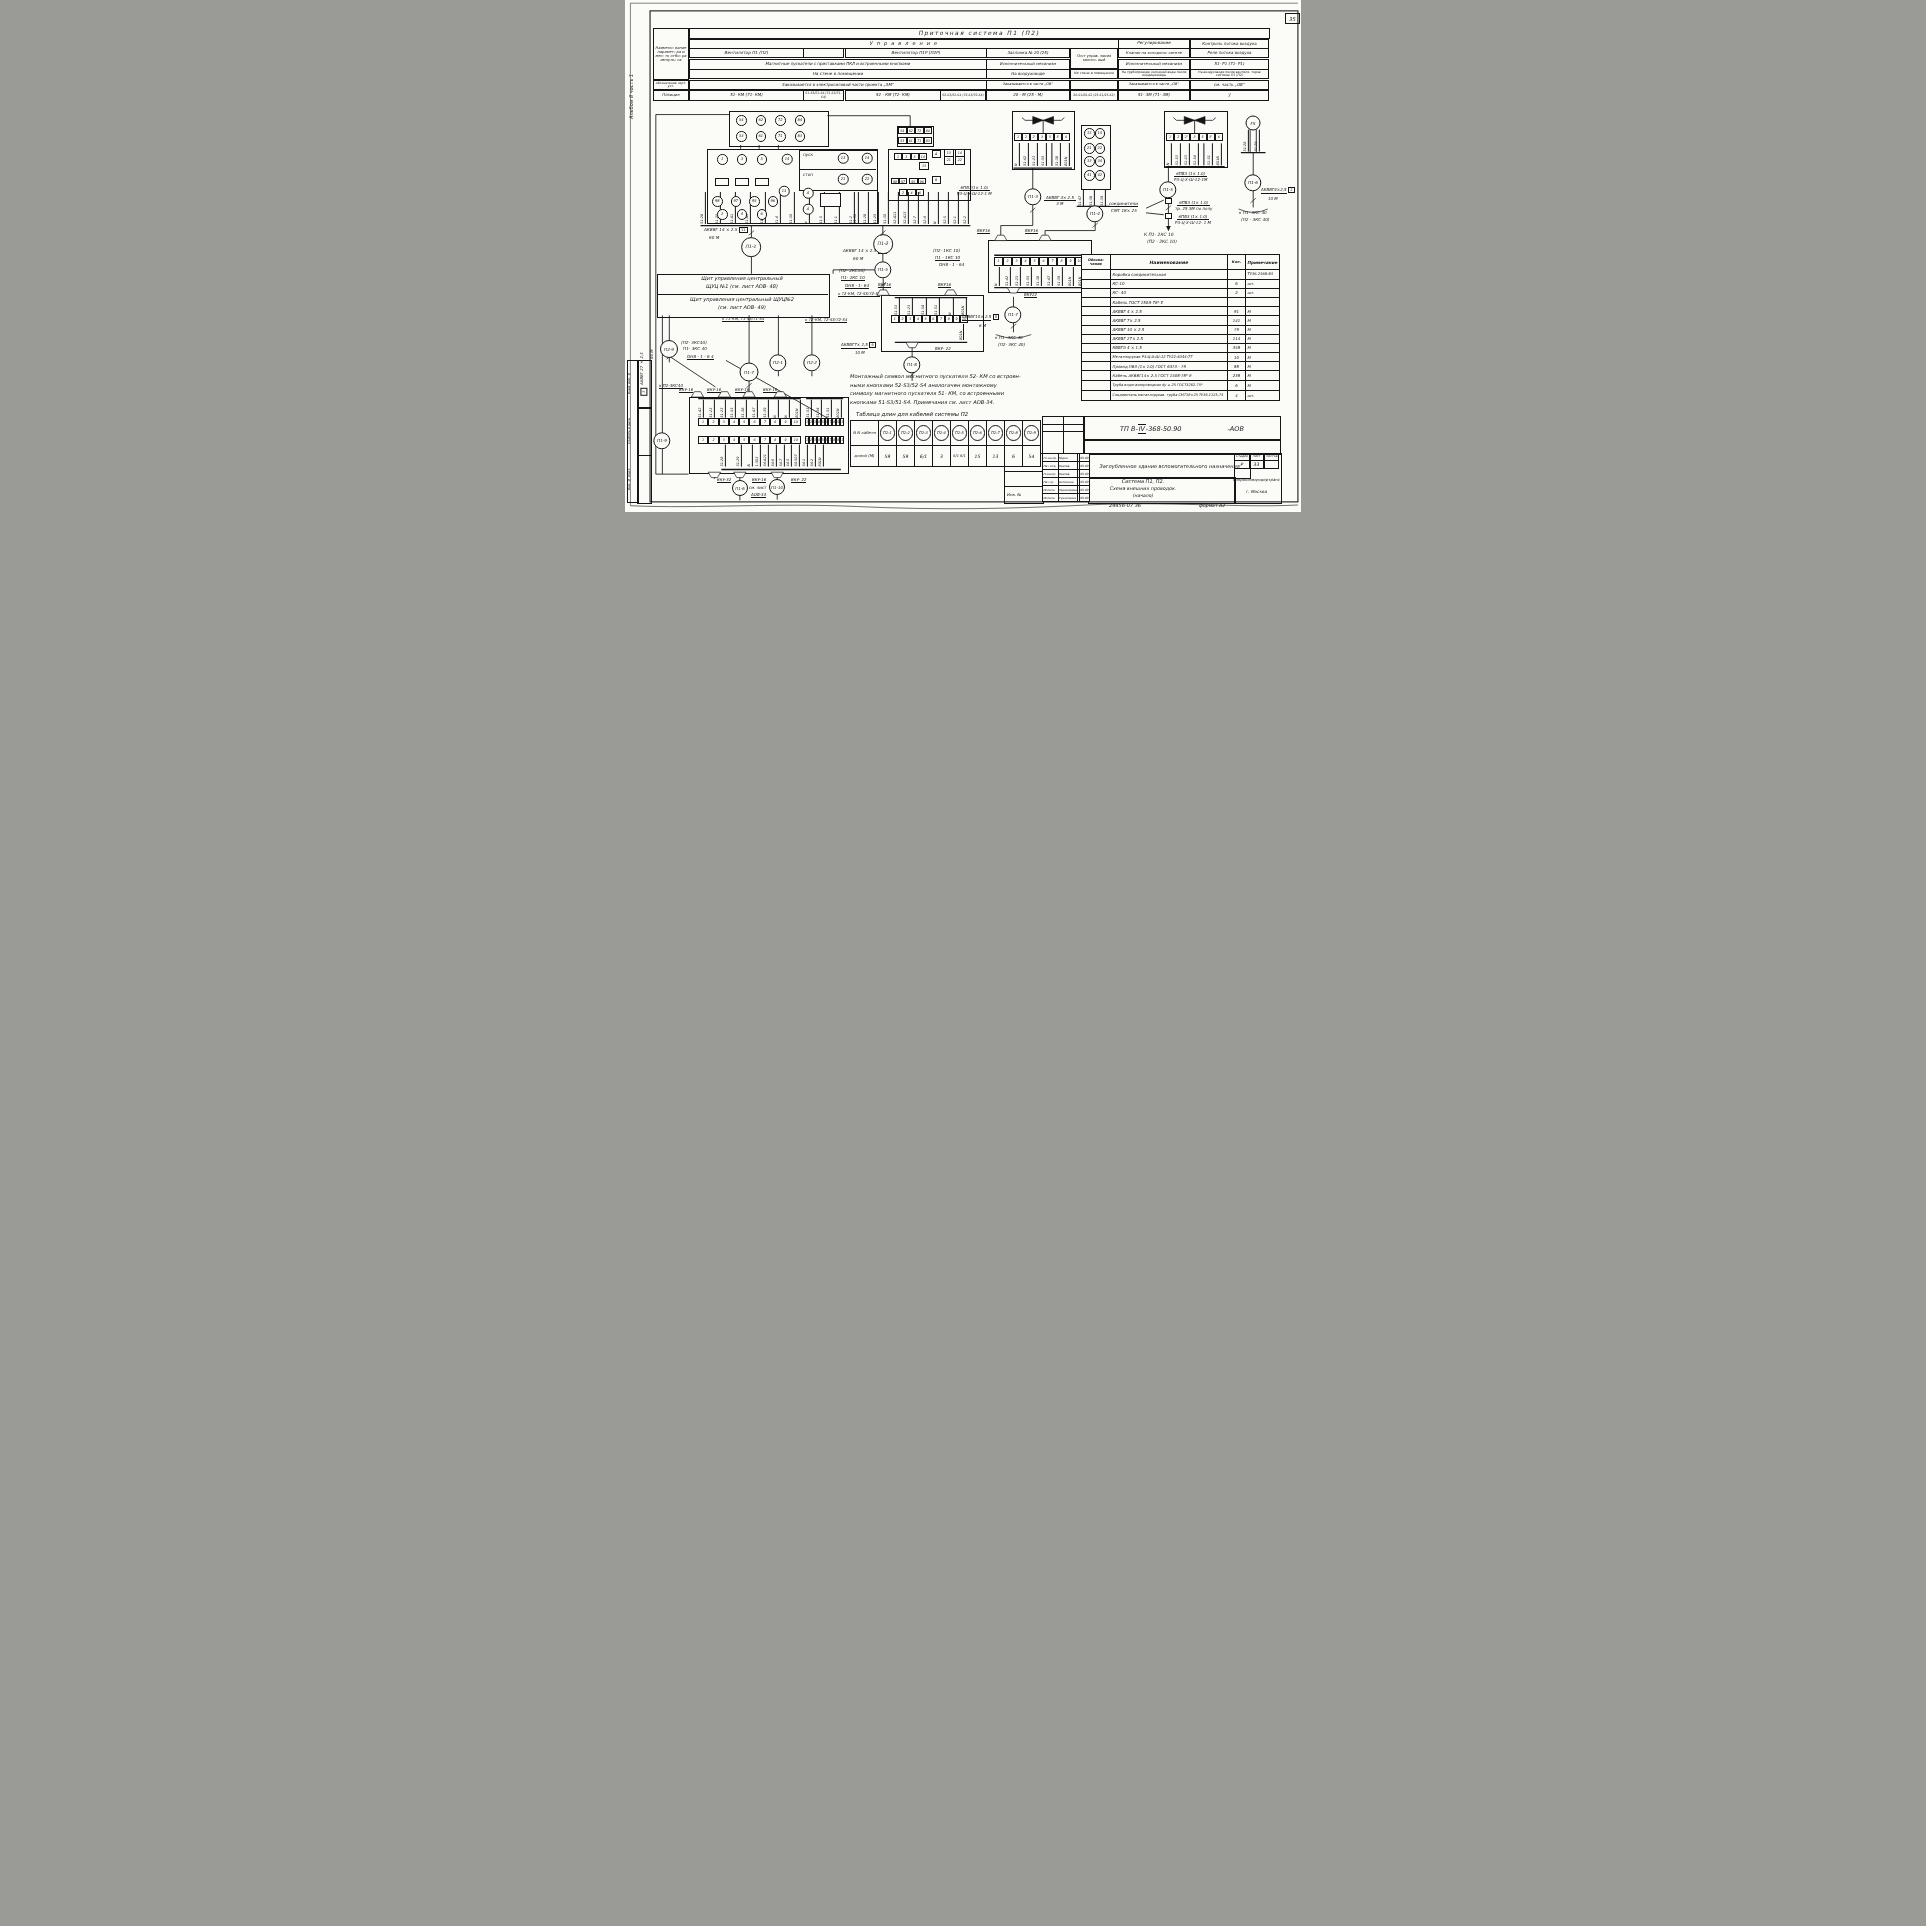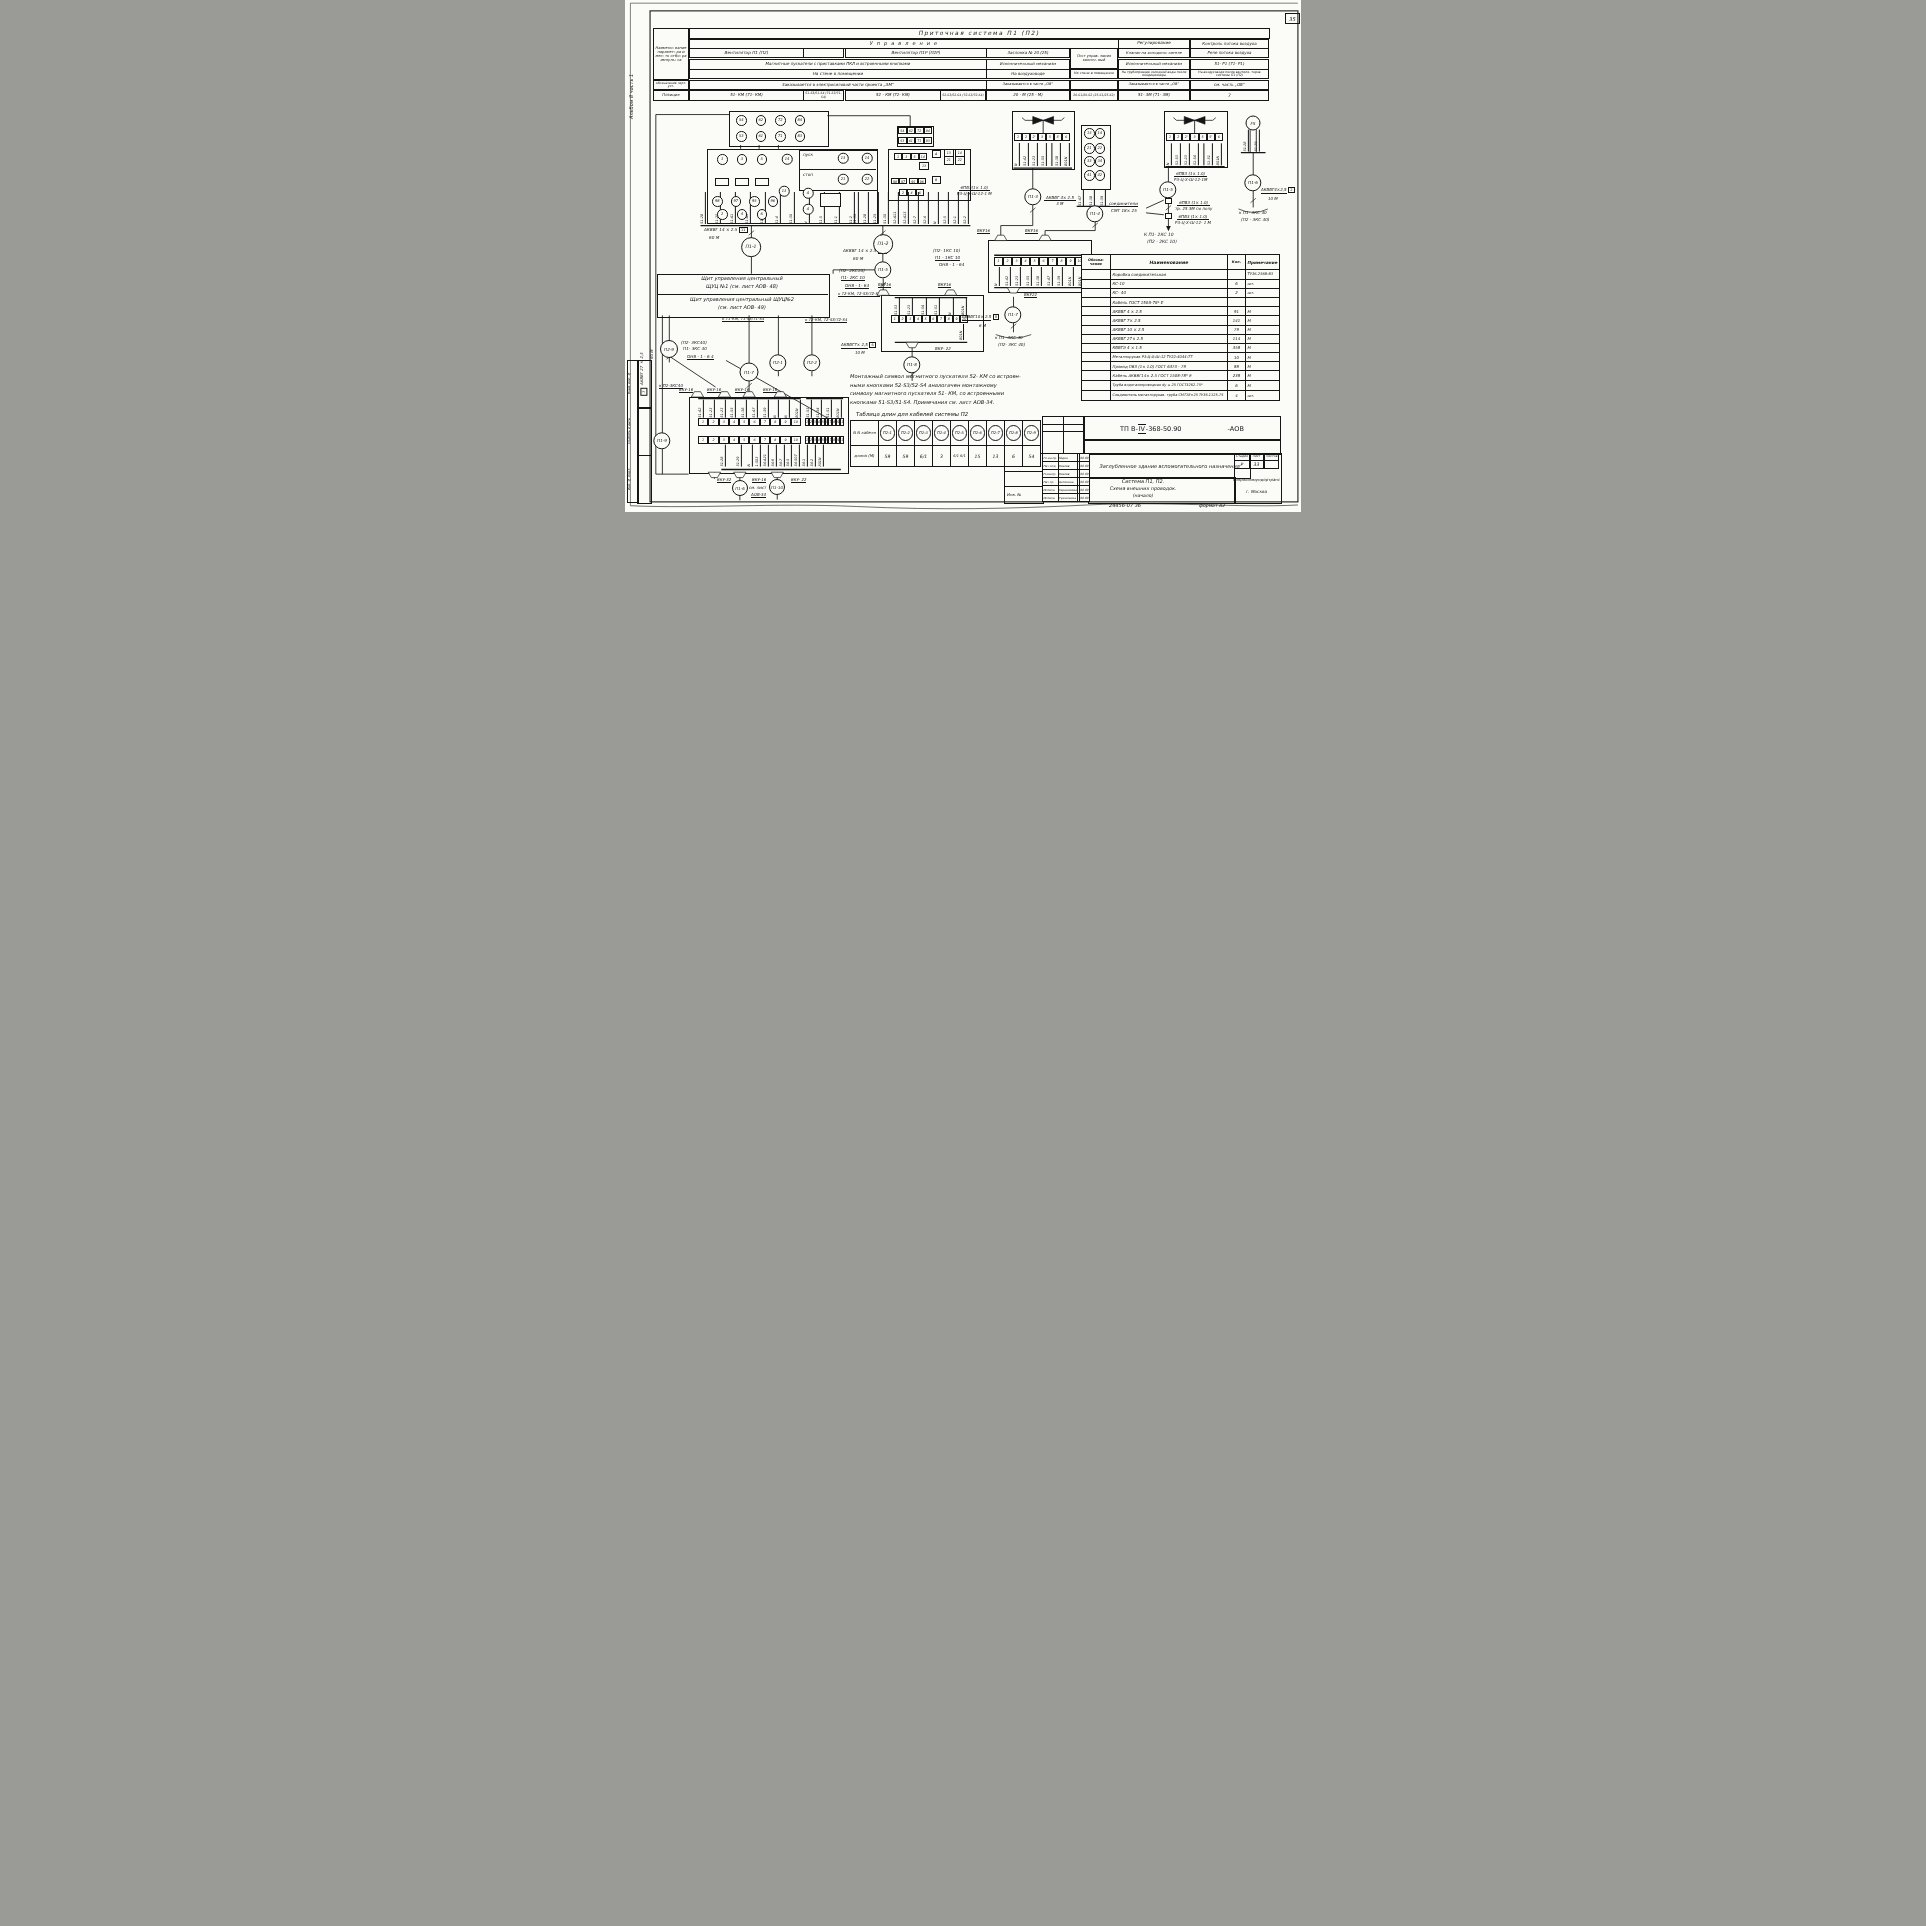--- a/index.html
+++ b/index.html
@@ -775,21 +775,21 @@
           <td></td>
           <td style="font-size:3.5px;white-space:normal;">Соединитель металлорукав- труба СМТ18×25 ТУ36.1125-75</td>
           <td style="font-size:3.9px;text-align:center;">4</td>
           <td style="font-size:3.9px;">шт.</td>
         </tr>
   </tbody>
     </table>
 
   <div>
     <div class="revgrid" style="left:417px;top:416px;width:41px;height:36px;"></div>
-    <div class="box ctr" style="left:458px;top:416px;width:196px;height:23px;font-size:6.5px;">
+    <div class="box ctr" style="left:458px;top:416px;width:196px;height:23px;font-size:6.5px;font-style:italic;">
       <span>ТП   В-</span>
         <span style="border-top:0.6px solid #161616;border-bottom:0.6px solid #161616;padding:0 0.8px;">IV</span>
         <span>-368-50.90</span>
       <span style="margin-left:46px;">-АОВ</span>
     </div>
     <div class="box" style="left:458px;top:439px;width:196px;height:13.5px;"></div>
     <div class="box" style="left:379px;top:453px;width:38px;height:49px;"></div>
     <div class="txt" style="left:383px;top:456px;font-size:4.2px;">Привязан</div>
     <div style="position:absolute;left:379px;top:471px;width:38px;border-top:0.6px solid #161616;z-index:4;"></div>
     <div style="position:absolute;left:379px;top:486px;width:38px;border-top:0.6px solid #161616;z-index:4;"></div>

